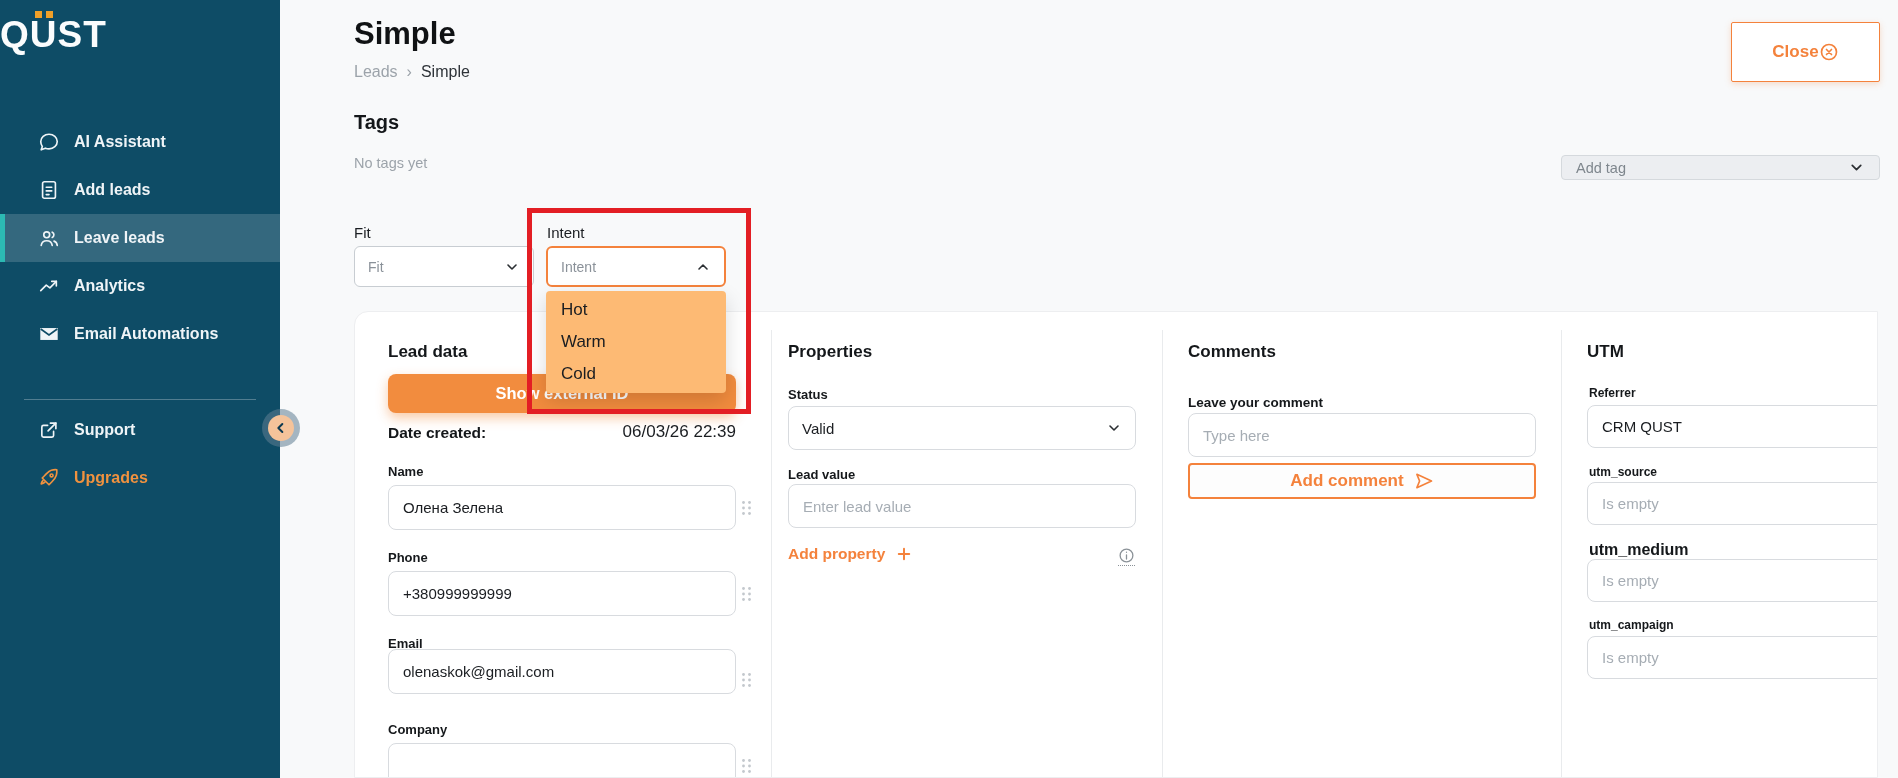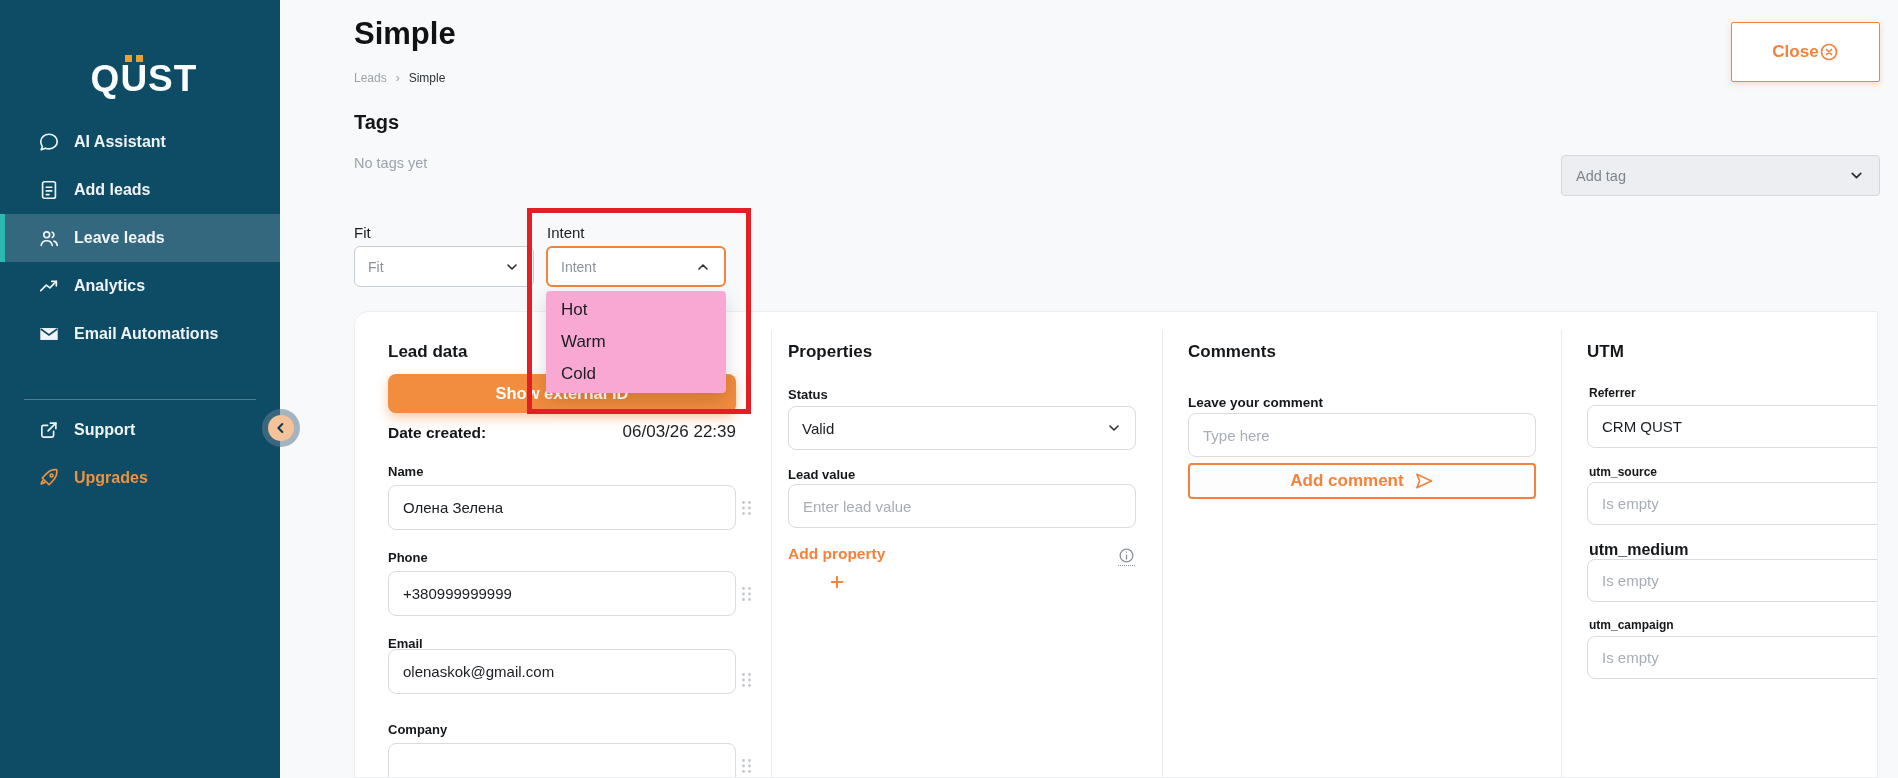--- a/index.html
+++ b/index.html
@@ -3,66 +3,66 @@
 <meta charset="utf-8">
 <style>
   * { margin:0; padding:0; box-sizing:border-box; }
   html,body { width:1898px; height:778px; overflow:hidden; background:#F8F9FA;
               font-family:"Liberation Sans", sans-serif; }
   .abs { position:absolute; }
   #page { position:relative; width:1898px; height:778px; }
 
   
   .sidebar { left:0; top:0; width:280px; height:778px; background:#0E4C66; z-index:5; }
-  .logo { left:8px; right:0; top:14px; text-align:center; color:#FAFCFD;
-          font-size:37px; font-weight:800; letter-spacing:1px;margin-top:44px; }
+  .logo { left:0; right:0; top:14px; text-align:left; color:#FAFCFD;
+          font-size:37px; font-weight:800; letter-spacing:1px; }
   .logo .u-wrap { position:relative; display:inline-block; }
   .logo .dots { position:absolute; top:-3px; left:50%; transform:translateX(-50%);
                 display:flex; gap:4px; }
   .logo .dots i { width:7px; height:7px; background:#F0A029; display:block; }
   .nav-item { left:0; width:280px; height:48px; display:flex; align-items:center;
               gap:14px; padding-left:38px; color:#EFF4F7; font-size:16px; font-weight:700;
               cursor:pointer; position:absolute; }
   .nav-item.active { background:rgba(255,255,255,0.16); }
   .nav-item.active .bar { position:absolute; left:0; top:0; bottom:0; width:5px; background:#2CB9B3; }
   .nav-item svg { flex:0 0 auto; }
   .nav-item.upgrades { color:#F0923F; }
   .side-divider { left:24px; top:399px; width:232px; height:1px; background:rgba(255,255,255,0.28); }
   .toggle { left:262px; top:409px; width:38px; height:38px; border-radius:50%;
             background:rgba(94,125,145,0.55); display:flex; align-items:center;
             justify-content:center; z-index:20; cursor:pointer; }
   .toggle .inner { width:26px; height:26px; border-radius:50%; background:#F5C39A;
                    display:flex; align-items:center; justify-content:center; color:#0D3950; }
 
   
   .page-title { left:354px; top:16px; font-size:31px; font-weight:800; color:#101214; }
-  .breadcrumb { left:354px; top:63px; font-size:12px; color:#9CA3AA; display:flex; gap:9px;margin-top:8px; }
+  .breadcrumb { left:354px; top:63px; font-size:16px; color:#9CA3AA; display:flex; gap:9px; }
   .breadcrumb .current { color:#2E3338; }
   .close-btn { left:1731px; top:22px; width:149px; height:60px; background:#FFFFFF;
                border:1px solid #F4823C; border-radius:2px; color:#F4823C; font-size:17px;
                font-weight:700; display:flex; align-items:center; justify-content:center;
                cursor:pointer; box-shadow:0 2px 6px rgba(244,130,60,0.25); }
 
   
   .tags-heading { left:354px; top:111px; font-size:20px; font-weight:800; color:#14171A; }
   .no-tags { left:354px; top:155px; font-size:14.5px; color:#9CA3AA; }
-  .addtag { left:1561px; top:155px; width:319px; height:41px; background:#ECEEF1;
+  .addtag { left:1561px; top:155px; width:319px; height:25px; background:#ECEEF1;
             border:1px solid #D5D9DD; border-radius:4px; display:flex; align-items:center;
             justify-content:space-between; padding:0 14px; color:#7E868D; font-size:14.5px;
             cursor:pointer; }
 
   
   .filter-label { font-size:15px; color:#1A1D21; }
   .select { display:flex; align-items:center; justify-content:space-between;
             padding:0 13px; background:#fff; cursor:pointer; font-size:14px; }
   .fit-select { left:354px; top:246px; width:180px; height:41px; border:1px solid #C8CDD2;
                 border-radius:6px; color:#8A9199; }
   .intent-select { left:546px; top:246px; width:180px; height:41px; border:2px solid #F4823C;
                    border-radius:6px; color:#8A9199; z-index:30; }
-  .dropdown { left:546px; top:291px; width:180px; height:102px; background:#f9a8d4;
+  .dropdown { left:546px; top:291px; width:180px; height:102px; background:#fdba74;
               border-radius:4px; box-shadow:0 8px 20px rgba(0,0,0,0.15); z-index:40;
               padding-top:3px; }
   .dd-item { height:32px; display:flex; align-items:center; padding-left:15px;
              font-size:17px; color:#1A1D21; cursor:pointer; }
   .red-rect { left:527px; top:208px; width:224px; height:206px; border:5px solid #E31E24;
               z-index:100; pointer-events:none; }
 
   
   .card { left:354px; top:311px; width:1524px; height:467px; background:#FFFFFF;
           border:1px solid #EDEEF0; border-radius:14px 0 0 0; overflow:hidden; z-index:1; }
@@ -77,21 +77,21 @@
   .show-btn { position:absolute; left:33px; top:62px; width:348px; height:39px;
               background:#F28C3E; border:none; border-radius:8px; color:#fff; font-size:16.5px;
               font-weight:700; cursor:pointer; box-shadow:0 5px 12px rgba(242,140,62,0.45);
               font-family:"Liberation Sans", sans-serif; }
   .date-label { position:absolute; left:33px; top:112px; font-size:15.5px; font-weight:800; color:#14171A; }
   .date-value { position:absolute; left:33px; top:110px; width:348px; text-align:right;
                 font-size:17px; color:#1A1D21; }
   .status-select { position:absolute; left:433px; top:94px; width:348px; height:44px;
                    border:1px solid #D8DBDF; border-radius:8px; color:#1A1D21; font-size:15px; }
   .add-prop { position:absolute; left:433px; top:233px; display:flex; align-items:center;
-              gap:10px; color:#F4823C; font-size:15.5px; font-weight:800; cursor:pointer;flex-direction:column; }
+              gap:10px; color:#F4823C; font-size:15.5px; font-weight:800; cursor:pointer; }
   .info-ico { position:absolute; left:763px; top:235px; color:#8A9197;
               border-bottom:1px dotted #8A9197; padding-bottom:1px; cursor:pointer; line-height:0; }
   .add-comment { position:absolute; left:833px; top:151px; width:348px; height:36px;
                  background:#FDFDFD; border:2px solid #F4823C; border-radius:4px; color:#F4823C;
                  font-size:17px; font-weight:800; display:flex; align-items:center;
                  justify-content:center; gap:10px; cursor:pointer;
                  font-family:"Liberation Sans", sans-serif; }
 </style>
 </head>
 <body>

